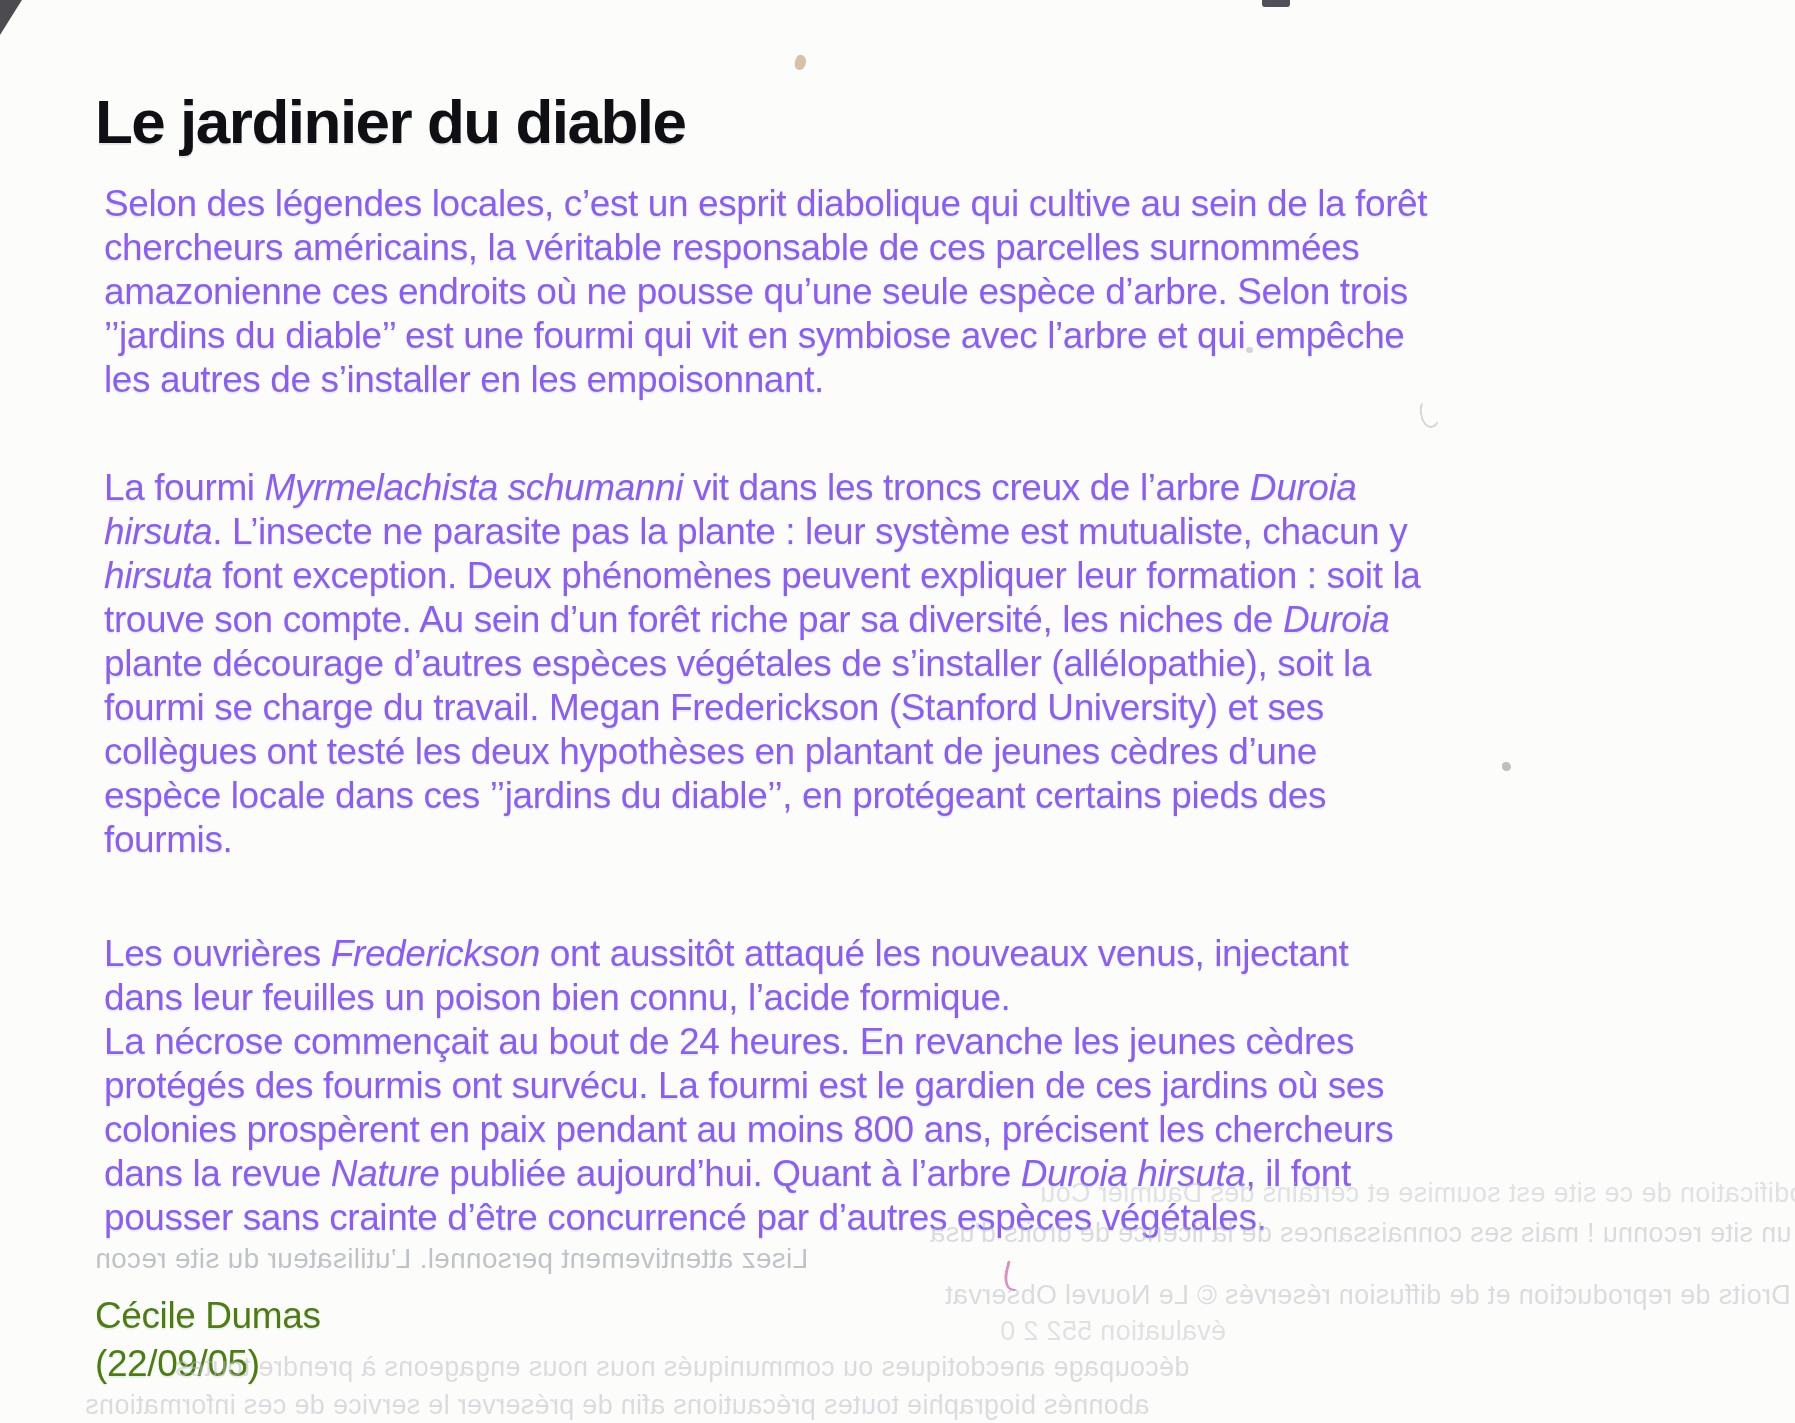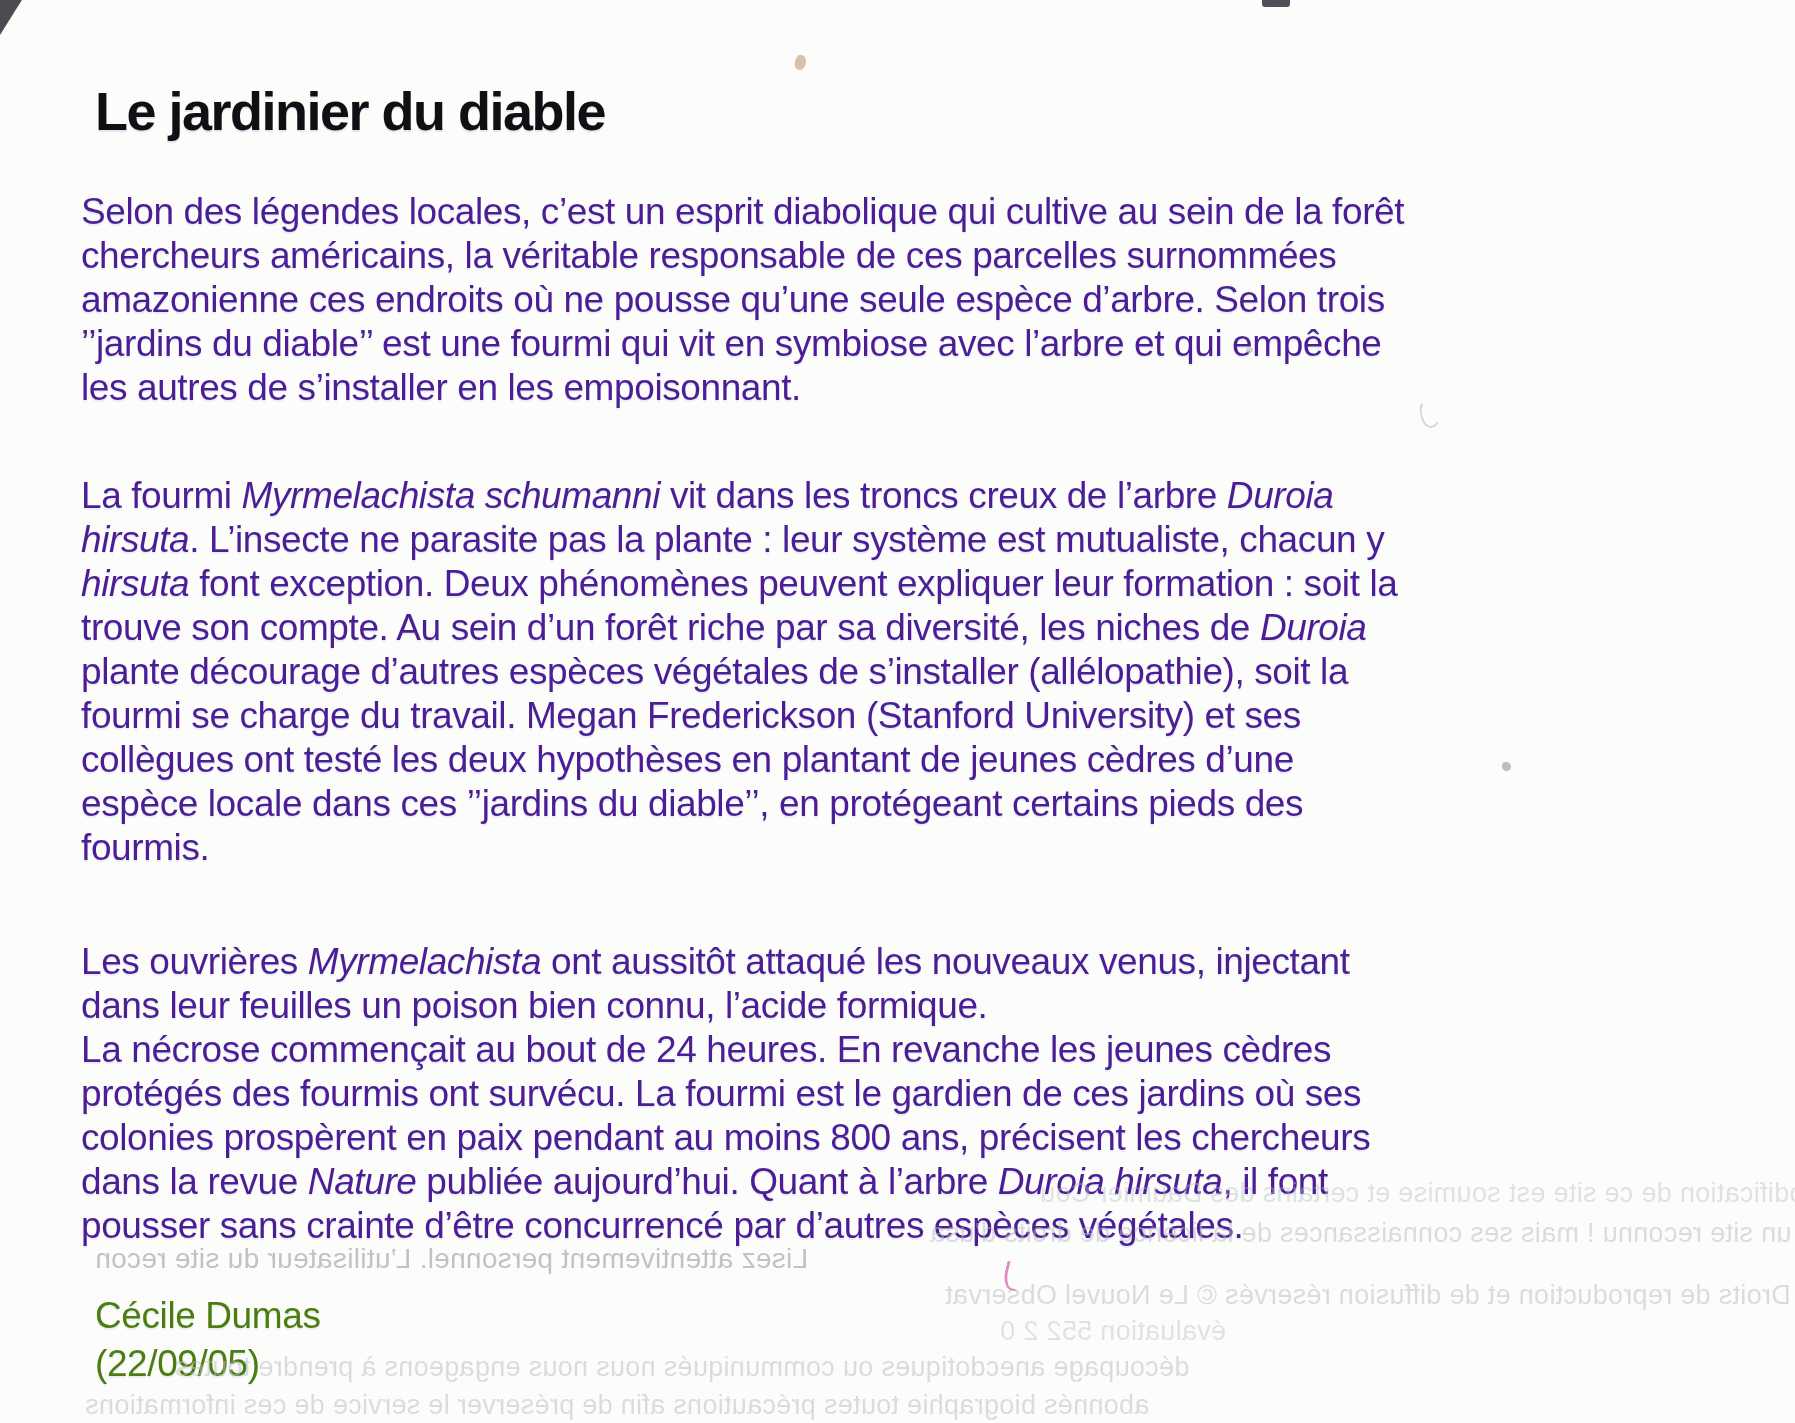--- a/index.html
+++ b/index.html
@@ -15,35 +15,34 @@
     position: relative;
     width: 1795px;
     height: 1423px;
     background: #fcfcfb;
   }
   
   .headline {
     position: absolute;
     left: 95px;
     top: 44px;
-    font-size: 54px;
+    font-size: 62px;
     font-weight: 700;
     letter-spacing: -1.5px;
     color: #101014;
     white-space: nowrap;
     text-shadow: 0 2px 0 rgba(20,90,140,0.12);
   }
   
   .article-body {
     position: absolute;
-    left: 81px;
+    left: 104px;
     top: 183px;
     width: 1620px;
-    color: #4c1d95;
-    margin-top: 8px;
+    color: #8b5cf6;
   }
   .para { margin: 0; }
   .para + .para { margin-top: 64px; }
   .para:nth-of-type(3) { margin-top: 70px; }
   .line {
     height: 44px;
     font-size: 37px;
     letter-spacing: -0.4px;
     white-space: nowrap;
     text-shadow: 0 2px 0 rgba(30,140,185,0.10);
@@ -163,21 +162,21 @@
         <div class="line"><em>hirsuta</em><span>. L’insecte ne parasite pas la plante : leur système est mutualiste, chacun y</span></div>
         <div class="line"><em>hirsuta</em><span> font exception. Deux phénomènes peuvent expliquer leur formation : soit la</span></div>
         <div class="line"><span>trouve son compte. Au sein d’un forêt riche par sa diversité, les niches de </span><em>Duroia</em></div>
         <div class="line"><span>plante décourage d’autres espèces végétales de s’installer (allélopathie), soit la</span></div>
         <div class="line"><span>fourmi se charge du travail. Megan Frederickson (Stanford University) et ses</span></div>
         <div class="line"><span>collègues ont testé les deux hypothèses en plantant de jeunes cèdres d’une</span></div>
         <div class="line"><span>espèce locale dans ces ’’jardins du diable’’, en protégeant certains pieds des</span></div>
         <div class="line"><span>fourmis.</span></div>
       </div>
       <div class="para">
-        <div class="line"><span>Les ouvrières </span><em>Myrmelachista</em><span> ont aussitôt attaqué les nouveaux venus, injectant</span></div>
+        <div class="line"><span>Les ouvrières </span><em>Frederickson</em><span> ont aussitôt attaqué les nouveaux venus, injectant</span></div>
         <div class="line"><span>dans leur feuilles un poison bien connu, l’acide formique.</span></div>
         <div class="line"><span>La nécrose commençait au bout de 24 heures. En revanche les jeunes cèdres</span></div>
         <div class="line"><span>protégés des fourmis ont survécu. La fourmi est le gardien de ces jardins où ses</span></div>
         <div class="line"><span>colonies prospèrent en paix pendant au moins 800 ans, précisent les chercheurs</span></div>
         <div class="line"><span>dans la revue </span><em>Nature</em><span> publiée aujourd’hui. Quant à l’arbre </span><em>Duroia hirsuta</em><span>, il font</span></div>
         <div class="line"><span>pousser sans crainte d’être concurrencé par d’autres espèces végétales.</span></div>
       </div>
     </div>
 
   <div class="byline-block">

